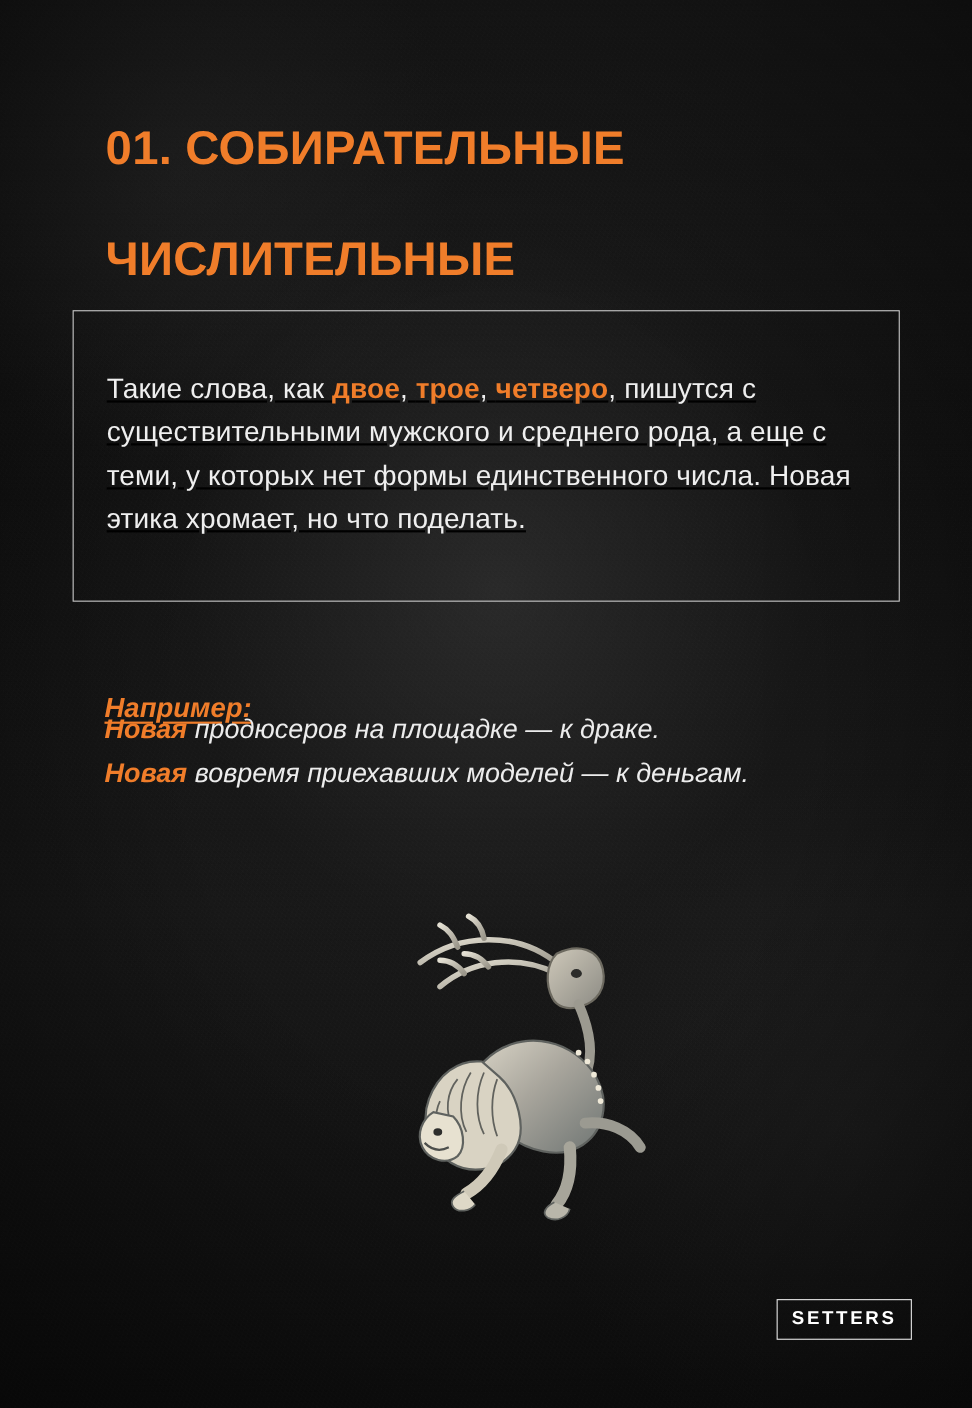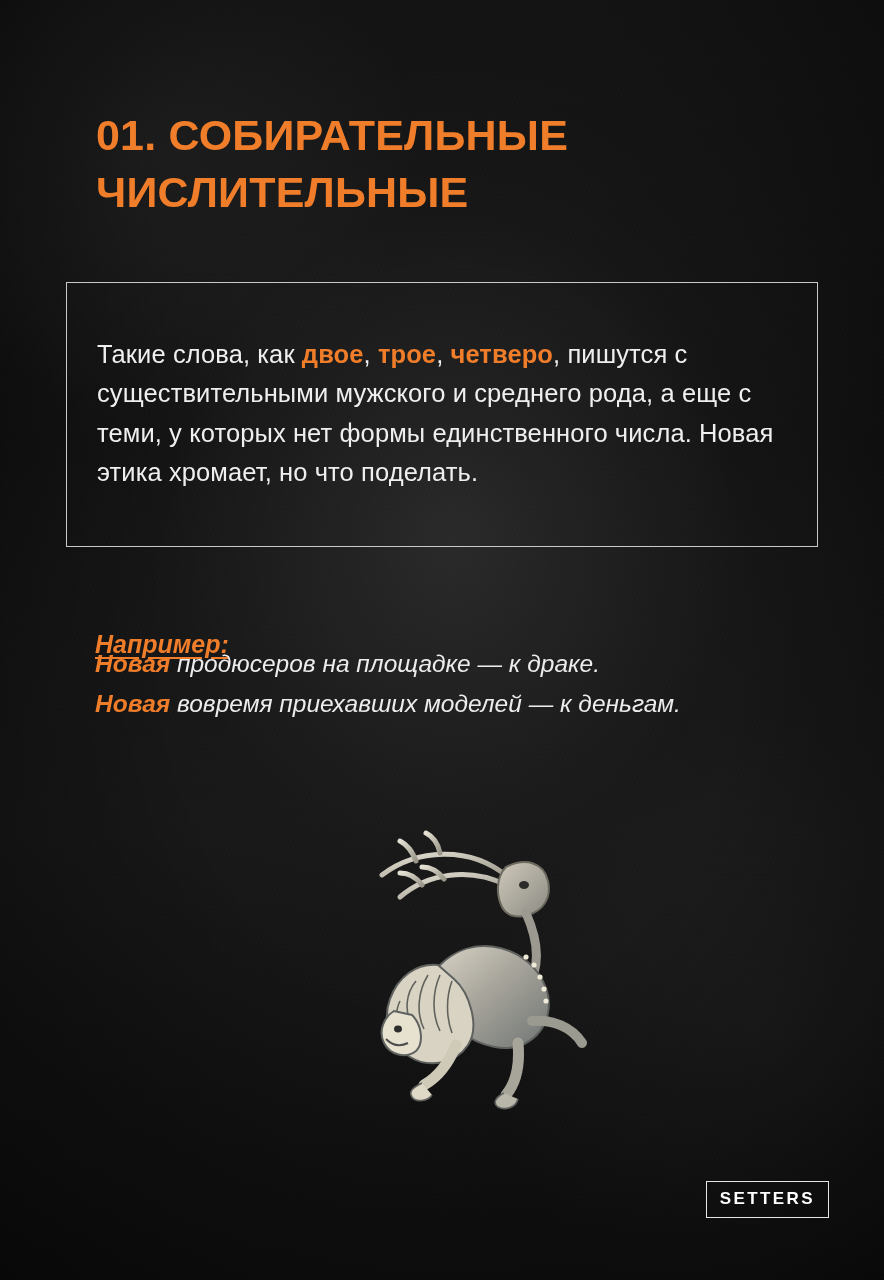--- a/index.html
+++ b/index.html
@@ -51,30 +51,31 @@
     left: 96px;
     top: 78px;
     width: 720px;
     color: #f07d2a;
     font-size: 43px;
     line-height: 1.32;
     font-weight: bold;
     letter-spacing: 0.2px;
     text-transform: uppercase;
   }
-  .title .line2 { display: block; }
+  .title .line2 { display: block; margin-top: 44px; }
 
   .rule-box {
     position: absolute;
     left: 66px;
     top: 282px;
     width: 752px;
     box-sizing: border-box;
     border: 1.5px solid #c9c9c9;
     padding: 26px 30px 28px 30px;
+    text-decoration: underline;
   }
   .rule-text {
     color: #efefef;
     font-size: 25.5px;
     line-height: 1.55;
     letter-spacing: 0.1px;
   }
   .hl { color: #f07d2a; font-weight: bold; }
 
   .example-label {

